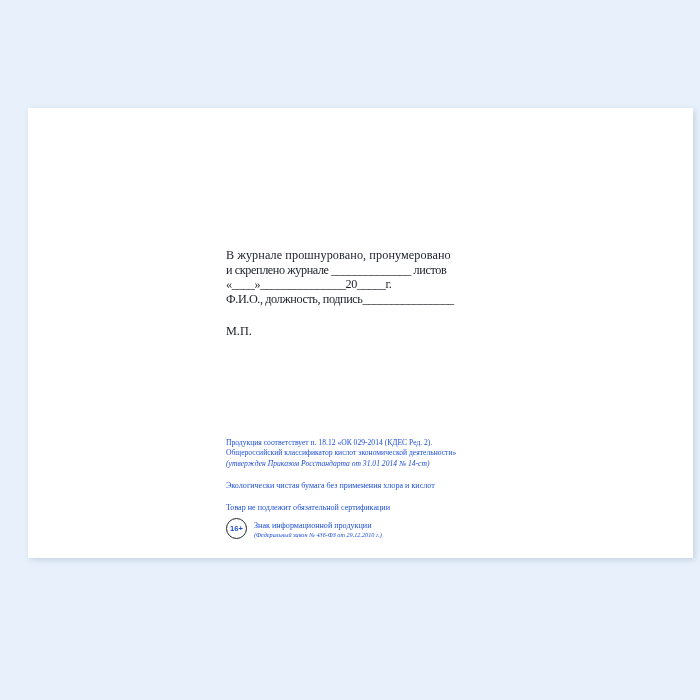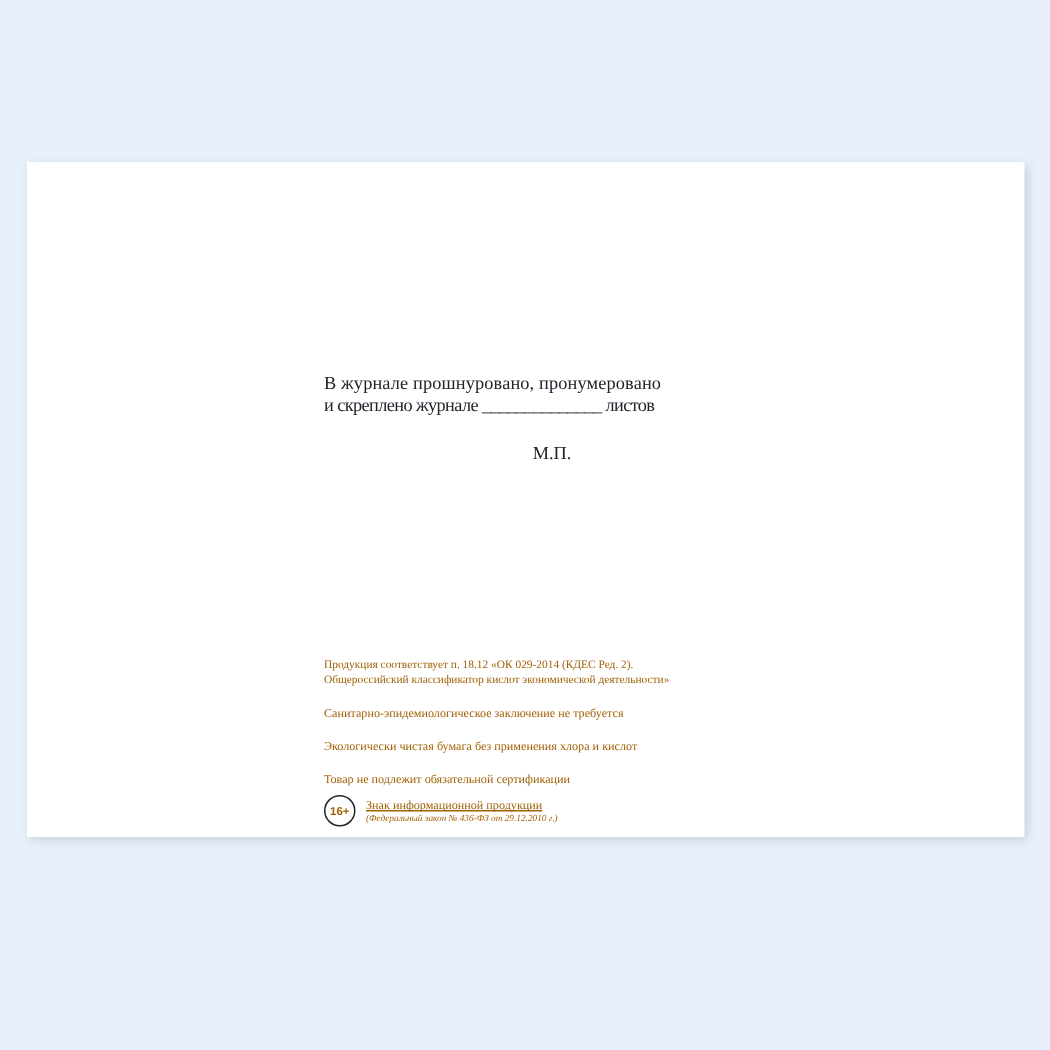--- a/index.html
+++ b/index.html
@@ -15,21 +15,21 @@
   }
   .page-wrap {
     position: absolute;
     left: 0;
     top: 0;
     width: 700px;
     height: 700px;
   }
   .sheet {
     position: absolute;
-    left: 18px;
+    left: 28px;
     top: 108px;
     width: 665px;
     height: 450px;
     background: #ffffff;
     box-shadow: 2px 2px 6px rgba(120,140,165,0.30);
   }
   .block-main {
     position: absolute;
     left: 198px;
     top: 140px;
@@ -41,29 +41,29 @@
     line-height: 14.6px;
     letter-spacing: 0.1px;
     white-space: nowrap;
   }
   .line-fill {
     letter-spacing: -0.4px;
   }
   .mp {
     margin-top: 18px;
     font-size: 12.2px;
-    text-align: center;
+    text-align: left;
     padding-right: 26px;
   }
   .block-footer {
     position: absolute;
     left: 198px;
     top: 330px;
     width: 340px;
-    color: #a16207;
+    color: #1d4ed8;
   }
   .f-small {
     font-size: 7.6px;
     line-height: 10.4px;
     white-space: nowrap;
   }
   .f-ital {
     font-style: italic;
   }
   .f-reg {
@@ -90,47 +90,48 @@
     font-family: "Liberation Sans", sans-serif;
     flex: 0 0 auto;
   }
   .mark-text {
     margin-left: 7px;
   }
   .mark-title {
     font-size: 8.1px;
     line-height: 10px;
     white-space: nowrap;
-    text-decoration: underline;
   }
   .mark-sub {
     font-size: 6.2px;
     font-style: italic;
     line-height: 8.4px;
     white-space: nowrap;
   }
 </style>
 </head>
 <body>
 
 <div class="page-wrap">
 
   <div class="sheet">
 
     <div class="block-main">
       <div class="line1">В журнале прошнуровано, пронумеровано</div>
       <div class="line1 line-fill">и скреплено журнале ______________ листов</div>
+      <div class="line1 line-fill">«____»_______________20_____г.</div>
+      <div class="line1 line-fill">Ф.И.О., должность, подпись________________</div>
       <div class="mp">М.П.</div>
     </div>
 
     <div class="block-footer">
       <div class="f-small">Продукция соответствует п. 18.12 «ОК 029-2014 (КДЕС Ред. 2).</div>
       <div class="f-small">Общероссийский классификатор кислот экономической деятельности»</div>
+      <div class="f-small f-ital">(утвержден Приказом Росстандарта от 31.01 2014 № 14-ст)</div>
 
-      <div class="f-reg">Санитарно-эпидемиологическое заключение не требуется</div>
       <div class="f-reg">Экологически чистая бумага без применения хлора и кислот</div>
       <div class="f-reg">Товар не подлежит обязательной сертификации</div>
 
       <div class="mark-row">
         <div class="age-badge">16+</div>
         <div class="mark-text">
           <div class="mark-title">Знак информационной продукции</div>
           <div class="mark-sub">(Федеральный закон № 436-ФЗ от 29.12.2010 г.)</div>
         </div>
       </div>

